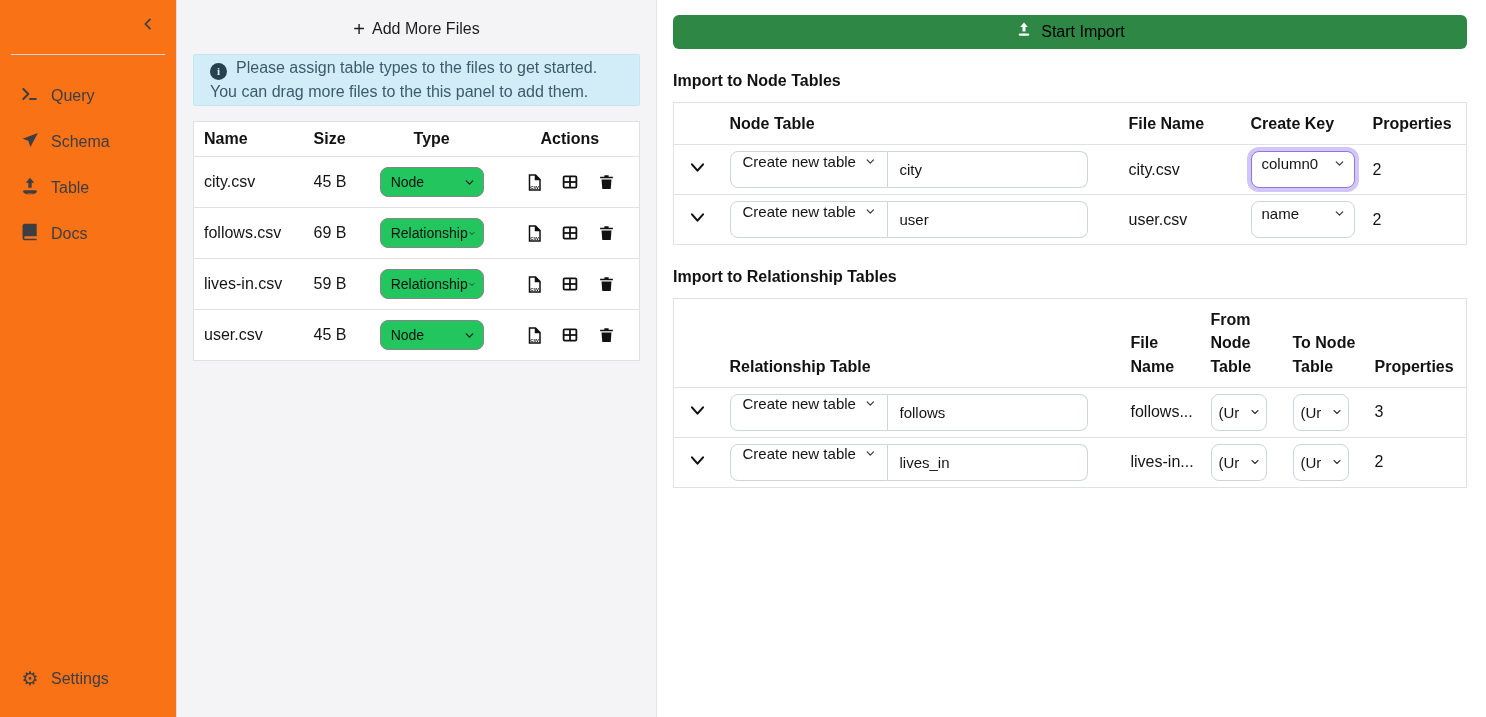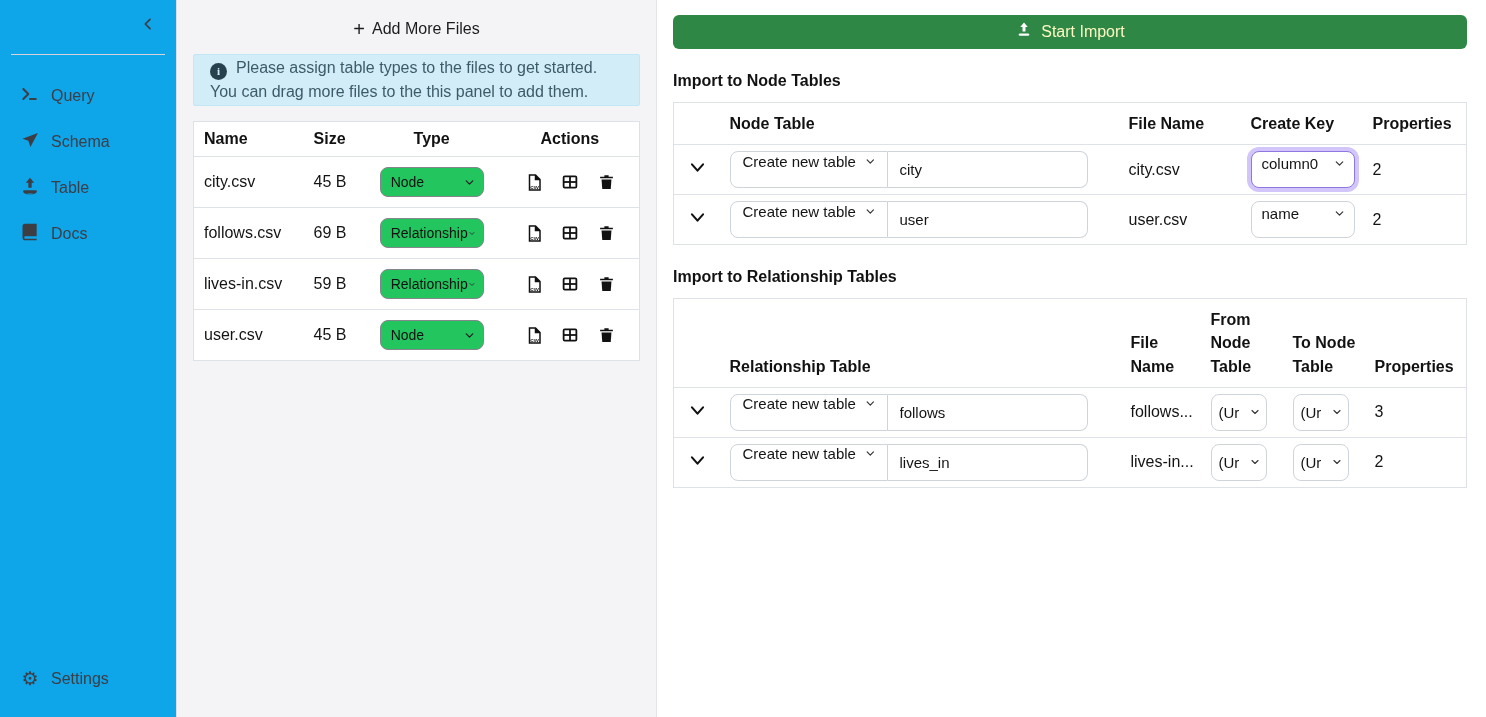--- a/index.html
+++ b/index.html
@@ -1,20 +1,20 @@
 <!DOCTYPE html>
 <html><head>
 <meta charset="utf-8">
 <style>
   * { margin:0; padding:0; box-sizing:border-box; }
   html,body { width:1486px; height:717px; font-family:"Liberation Sans", sans-serif; background:#fff; }
   .app { display:flex; width:1486px; height:717px; overflow:hidden; }
 
   
-  .sidebar { width:177px; min-width:177px; background:#0ea5e9; border-right:1px solid #dcdce2; display:flex; flex-direction:column; padding:14px 0 18px 0; }
+  .sidebar { width:177px; min-width:177px; background:#f97316; border-right:1px solid #dcdce2; display:flex; flex-direction:column; padding:14px 0 18px 0; }
   .collapse-row { display:flex; justify-content:flex-end; padding:0 16px 16px 0; }
   .collapse-btn { width:24px; height:24px; display:flex; align-items:center; justify-content:center; cursor:pointer; }
   .sb-divider { border-bottom:1px solid #d4d4da; margin:0 11px 18px 11px; }
   .nav-item { display:flex; align-items:center; gap:11px; padding:11px 20px; font-size:16px; color:#3d3d44; cursor:pointer; }
   .nav-item svg { flex:0 0 auto; }
   .sb-spacer { flex:1; }
   .glyph-icon { font-size:19px; line-height:1; color:#3d3d44; width:20px; text-align:center; }
 
   
   .file-panel { width:480px; min-width:480px; background:#f4f4f7; border-right:1px solid #e4e4e9; padding:16px; }
@@ -26,21 +26,21 @@
   table.file-table th { text-align:left; font-weight:700; padding:8px 10px; border-bottom:1px solid #dee2e6; color:#121212; }
   table.file-table th.c, table.file-table td.c { text-align:center; }
   table.file-table td { padding:10px 10px; border-bottom:1px solid #dee2e6; color:#141414; }
   table.file-table tr:last-child td { border-bottom:none; }
   .type-select { display:inline-flex; align-items:center; justify-content:space-between; width:104px; height:30px; border:1px solid #85858c; border-radius:8px; padding:0 7px 0 10px; font-size:14px; color:#111; background:#22c55e; cursor:pointer; }
   .actions-cell { white-space:nowrap; }
   .action-icon { display:inline-flex; vertical-align:middle; margin:0 7px; cursor:pointer; }
 
   
   .import-panel { flex:1; background:#fff; padding:15px 19px 0 16px; overflow:hidden; }
-  .start-import { width:100%; height:34px; background:#2e8745; border:none; border-radius:6px; color:#fef9c3; font-size:16px; font-family:"Liberation Sans", sans-serif; display:flex; align-items:center; justify-content:center; gap:8px; cursor:pointer; }
+  .start-import { width:100%; height:34px; background:#2e8745; border:none; border-radius:6px; color:#000000; font-size:16px; font-family:"Liberation Sans", sans-serif; display:flex; align-items:center; justify-content:center; gap:8px; cursor:pointer; }
   h2.section-title { font-size:16px; font-weight:700; color:#121212; margin:23px 0 12px 0; }
   table.imp { width:100%; border-collapse:collapse; border:1px solid #dee2e6; font-size:16px; }
   table.imp th { text-align:left; font-weight:700; color:#121212; padding:9px 8px; border-bottom:1px solid #dee2e6; vertical-align:bottom; line-height:1.45; }
   table.imp td { padding:6px 8px; border-bottom:1px solid #dee2e6; color:#141414; vertical-align:middle; }
   table.imp tr:last-child td { border-bottom:none; }
   td.expander, th.expander { width:48px; text-align:center; }
   .chev-down { cursor:pointer; display:inline-flex; }
   .group { display:flex; width:358px; height:37px; }
   .group .gsel { display:flex; align-items:center; justify-content:space-between; gap:8px; width:158px; border:1px solid #ced4da; border-radius:8px 0 0 8px; padding:0 10px 17px 12px; font-size:15px; color:#141414; background:#fff; cursor:pointer; white-space:nowrap; }
   .group input { flex:1; border:1px solid #ced4da; border-left:none; border-radius:0 8px 8px 0; padding:0 12px; font-size:15px; font-family:"Liberation Sans", sans-serif; color:#141414; outline:none; min-width:0; }

